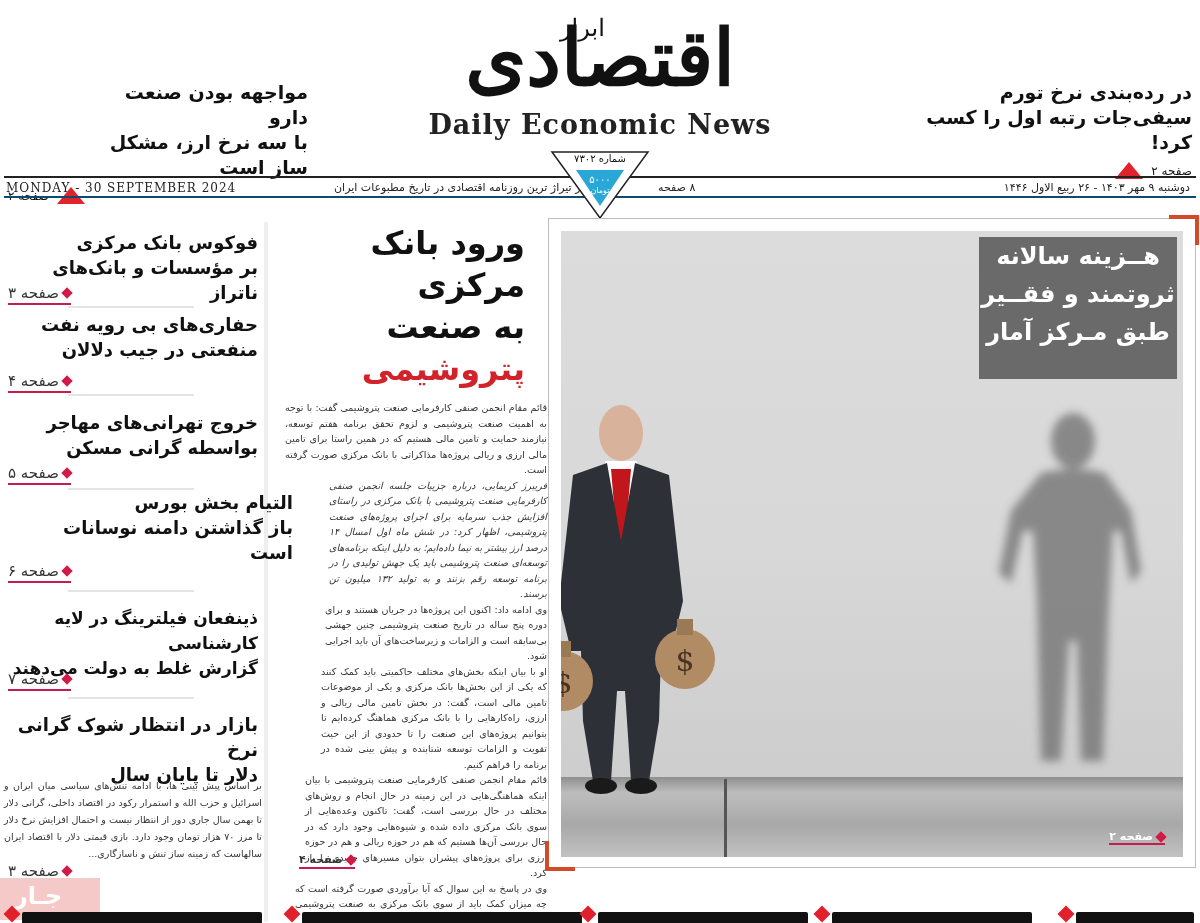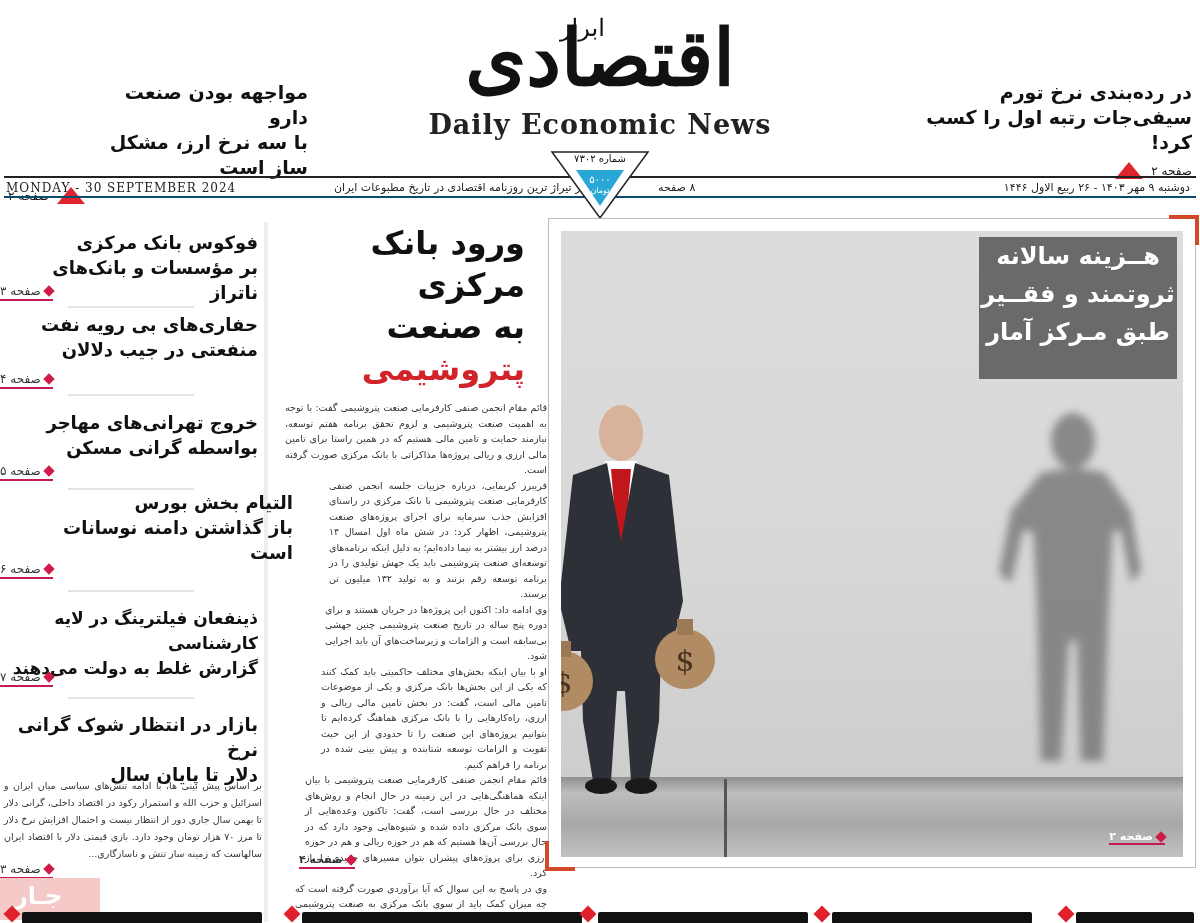--- a/index.html
+++ b/index.html
@@ -31,21 +31,21 @@
   .dateline { position: absolute; left: 4px; top: 176px; width: 1192px; height: 22px; border-top: 2px solid #222; border-bottom: 2px solid #0c4a6e; }
   .dateline .en-date { position: absolute; left: 2px; top: 3px; font-family: "DejaVu Serif", serif; font-size: 12px; letter-spacing: 1px; color: #222; }
   .dateline .slogan { position: absolute; left: 330px; top: 3px; font-size: 11px; direction: rtl; color: #222; }
   .dateline .pages { position: absolute; left: 654px; top: 3px; font-size: 11px; direction: rtl; color: #222; }
   .dateline .fa-date { position: absolute; right: 6px; top: 3px; font-size: 11px; direction: rtl; color: #222; }
 
   
   .news-col { position: absolute; left: 0; top: 222px; width: 268px; height: 700px; border-right: 4px solid #eeeeee; }
   .news-item { position: absolute; left: 0; width: 262px; direction: rtl; text-align: right; }
   .news-item .title { font-weight: bold; font-size: 18px; line-height: 25px; color: #111; padding-right: 4px; }
-  .page-tag { position: absolute; left: 0; display: flex; align-items: center; gap: 4px; font-size: 12px; color: #333; border-bottom: 2px solid #c41c4e; padding-bottom: 1px; direction: rtl; }
+  .page-tag { position: absolute; left: 8px; display: flex; align-items: center; gap: 4px; font-size: 15px; color: #333; border-bottom: 2px solid #c41c4e; padding-bottom: 1px; direction: rtl; }
   .diamond { width: 8px; height: 8px; background: #d01a48; transform: rotate(45deg); display: inline-block; }
   .divider { position: absolute; left: 68px; width: 126px; height: 2px; background: #e4e4e4; }
   .summary { position: absolute; left: 4px; top: 555px; width: 258px; font-size: 9.5px; line-height: 17px; color: #333; direction: rtl; text-align: justify; }
 
   .jaar-stamp { position: absolute; left: 0; top: 878px; width: 100px; height: 42px; background: #f6c9c9; }
   .jaar-stamp span { position: absolute; left: 14px; top: 4px; font-size: 24px; color: #fff; font-weight: bold; direction: rtl; }
 
   
   .main-story { position: absolute; left: 285px; top: 222px; width: 262px; height: 640px; direction: rtl; text-align: right; }
   .main-story .headline { font-weight: bold; font-size: 32px; line-height: 42px; color: #111; padding-right: 22px; }
@@ -210,21 +210,21 @@
 <article class="main-story">
   <h1 class="headline">
     <div>ورود بانک مرکزی</div>
     <div>
       <span>به صنعت</span>
       <span class="accent">پتروشیمی</span>
     </div>
   </h1>
   <div class="body">
     <p>قائم مقام انجمن صنفی کارفرمایی صنعت پتروشیمی گفت: با توجه به اهمیت صنعت پتروشیمی و لزوم تحقق برنامه هفتم توسعه، نیازمند حمایت و تامین مالی هستیم که در همین راستا برای تامین مالی ارزی و ریالی پروژه‌ها مذاکراتی با بانک مرکزی صورت گرفته است.</p>
-    <p style="padding-left:44px;">فریبرز کریمایی، درباره جزییات جلسه انجمن صنفی کارفرمایی صنعت پتروشیمی با بانک مرکزی در راستای افزایش جذب سرمایه برای اجرای پروژه‌های صنعت پتروشیمی، اظهار کرد: در شش ماه اول امسال ۱۴ درصد ارز بیشتر به نیما داده‌ایم؛ به دلیل اینکه برنامه‌های توسعه‌ای صنعت پتروشیمی باید یک جهش تولیدی را در برنامه توسعه رقم بزنند و به تولید ۱۳۲ میلیون تن برسند.</p>
+    <p style="padding-left:44px;font-style:italic;">فریبرز کریمایی، درباره جزییات جلسه انجمن صنفی کارفرمایی صنعت پتروشیمی با بانک مرکزی در راستای افزایش جذب سرمایه برای اجرای پروژه‌های صنعت پتروشیمی، اظهار کرد: در شش ماه اول امسال ۱۴ درصد ارز بیشتر به نیما داده‌ایم؛ به دلیل اینکه برنامه‌های توسعه‌ای صنعت پتروشیمی باید یک جهش تولیدی را در برنامه توسعه رقم بزنند و به تولید ۱۳۲ میلیون تن برسند.</p>
     <p style="padding-left:40px;">وی ادامه داد: اکنون این پروژه‌ها در جریان هستند و برای دوره پنج ساله در تاریخ صنعت پتروشیمی چنین جهشی بی‌سابقه است و الزامات و زیرساخت‌های آن باید اجرایی شود.</p>
     <p style="padding-left:36px;">او با بیان اینکه بخش‌های مختلف حاکمیتی باید کمک کنند که یکی از این بخش‌ها بانک مرکزی و یکی از موضوعات تامین مالی است، گفت: در بخش تامین مالی ریالی و ارزی، راه‌کارهایی را با بانک مرکزی هماهنگ کرده‌ایم تا بتوانیم پروژه‌های این صنعت را تا حدودی از این حیث تقویت و الزامات توسعه شتابنده و پیش بینی شده در برنامه را فراهم کنیم.</p>
     <p style="padding-left:20px;">قائم مقام انجمن صنفی کارفرمایی صنعت پتروشیمی با بیان اینکه هماهنگی‌هایی در این زمینه در حال انجام و روش‌های مختلف در حال بررسی است، گفت: تاکنون وعده‌هایی از سوی بانک مرکزی داده شده و شیوه‌هایی وجود دارد که در حال بررسی آن‌ها هستیم که هم در حوزه ریالی و هم در حوزه ارزی برای پروژه‌های پیشران بتوان مسیرهای جدیدی را باز کرد.</p>
     <p style="padding-left:10px;">وی در پاسخ به این سوال که آیا برآوردی صورت گرفته است که چه میزان کمک باید از سوی بانک مرکزی به صنعت پتروشیمی اختصاص یابد...</p>
   </div>
   <div class="page-tag">
     <span class="diamond"></span>
     <span>صفحه ۴</span>
   </div>
 </article>

